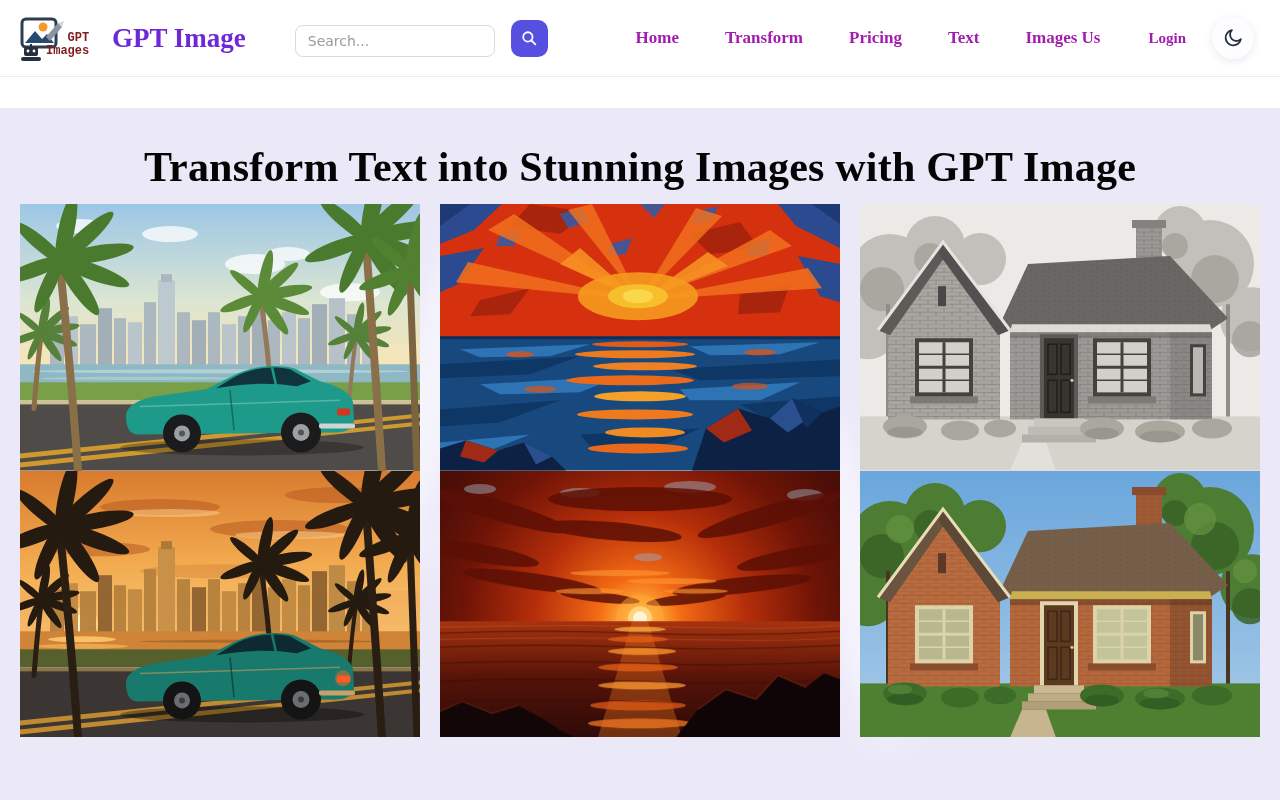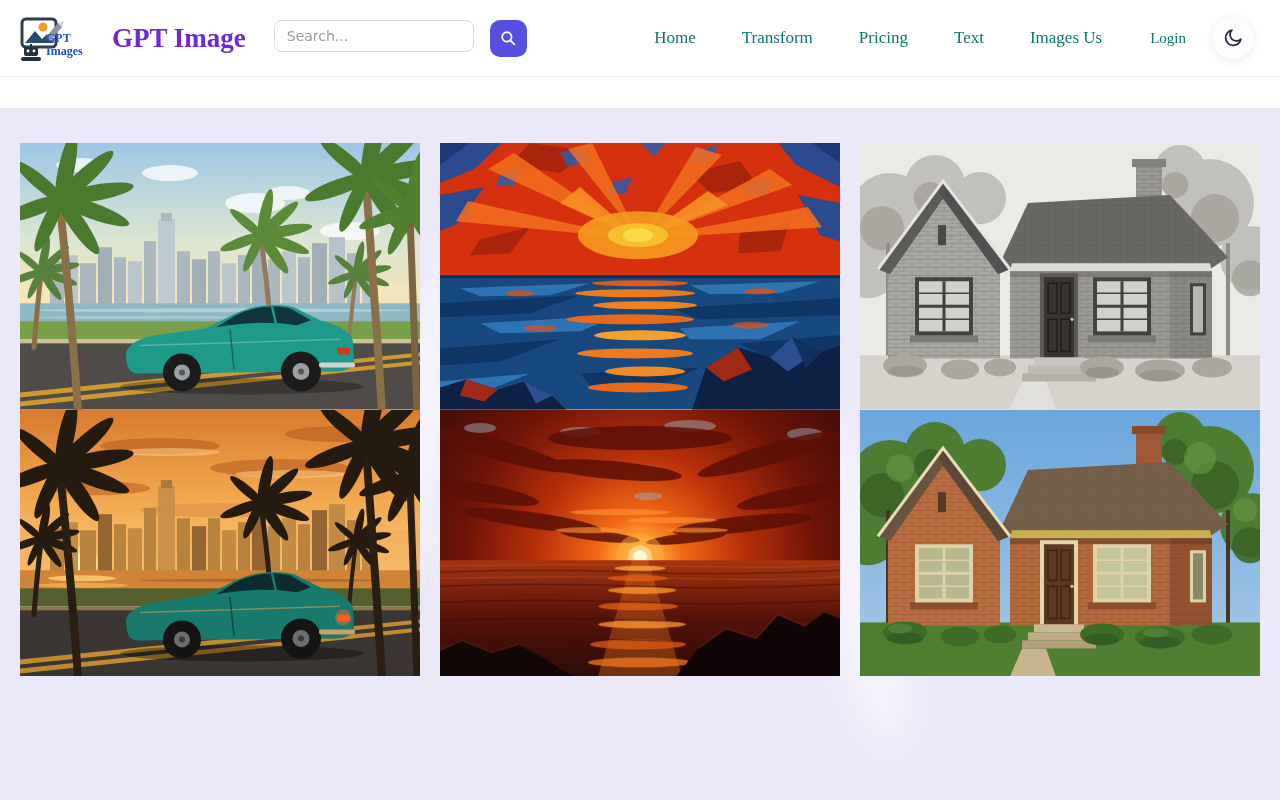--- a/index.html
+++ b/index.html
@@ -5,32 +5,32 @@
   * { margin:0; padding:0; box-sizing:border-box; }
   html,body { width:1280px; height:800px; }
   body { background:#ffffff; font-family:"Liberation Serif", serif; overflow:hidden; }
 
   
   .topbar { height:77px; background:#fff; border-bottom:1px solid #ececec;
             display:flex; align-items:center; padding:0 26px 0 16px; }
   .logo { position:relative; width:82px; height:58px; flex:0 0 auto; }
   .logo-icon { position:absolute; left:0; top:2px; }
   .logo-text { position:absolute; left:30px; top:23px; display:flex; flex-direction:column;
-               font-family:Liberation Serif, serif; font-weight:bold; font-size:12px;
-               line-height:12.5px; color:#1d4ed8; letter-spacing:0; }
+               font-family:Liberation Mono, monospace; font-weight:bold; font-size:12px;
+               line-height:12.5px; color:#7f1d1d; letter-spacing:0;align-items:flex-end; }
   .brand { font-size:27px; font-weight:bold; color:#6d28d9; margin-left:14px;
            font-family:"Liberation Serif", serif; }
-  .search-wrap { margin-left:28px; display:flex; align-items:flex-start; gap:16px; }
+  .search-wrap { margin-left:49px; display:flex; align-items:flex-end; gap:16px; }
   .search-input { width:200px; height:32px; border:1px solid #d9d9de; border-radius:8px;
                   padding:0 12px; font:14px "DejaVu Sans", sans-serif; color:#333; outline:none; }
   .search-input::placeholder { color:#9a9aa2; }
   .search-btn { width:37px; height:37px; border-radius:10px; background:#564fe0; border:none;
                 display:flex; align-items:center; justify-content:center; cursor:pointer; }
   .nav { margin-left:auto; display:flex; align-items:center; }
-  .nav a { text-decoration:none; color:#0f766e; font-size:17px; margin-left:0; }
+  .nav a { text-decoration:none; color:#a21caf; font-size:17px; margin-left:0;font-weight:bold; }
   .nav a + a { margin-left:46px; }
   .nav a.small { font-size:15px; margin-left:48px; }
   .theme-btn { width:42px; height:42px; border-radius:50%; background:#fdfdff; border:none;
                box-shadow:0 2px 8px rgba(40,40,80,.10); margin-left:26px; cursor:pointer;
                display:flex; align-items:center; justify-content:center; }
 
   
   .gap-strip { height:31px; background:#fff; }
   .hero { background:#ebe8f8; height:692px; padding-top:35px; position:relative; overflow:hidden; }
   .hero-title { text-align:center; font-size:42px; line-height:48px; font-weight:bold;
@@ -98,20 +98,21 @@
   </button>
 </header>
 
 <div class="gap-strip"></div>
 
 <section class="hero">
   <div class="ribbon r1"></div>
   <div class="ribbon r2"></div>
   <div class="ribbon r3"></div>
 
+  <h2 class="hero-title">Transform Text into Stunning Images with GPT Image</h2>
 
   <div class="grid">
 
     <figure class="cell">
       <svg viewBox="0 0 400 266" preserveAspectRatio="none" role="img" aria-label="Teal vintage car on a palm-lined coastal road with a city skyline in daylight">
         <defs>
           <linearGradient id="sky1" x1="0" y1="0" x2="0" y2="1">
             <stop offset="0" stop-color="#9cc6e6"></stop>
               <stop offset=".6" stop-color="#dce6d2"></stop>
             <stop offset="1" stop-color="#f4e2b2"></stop>

